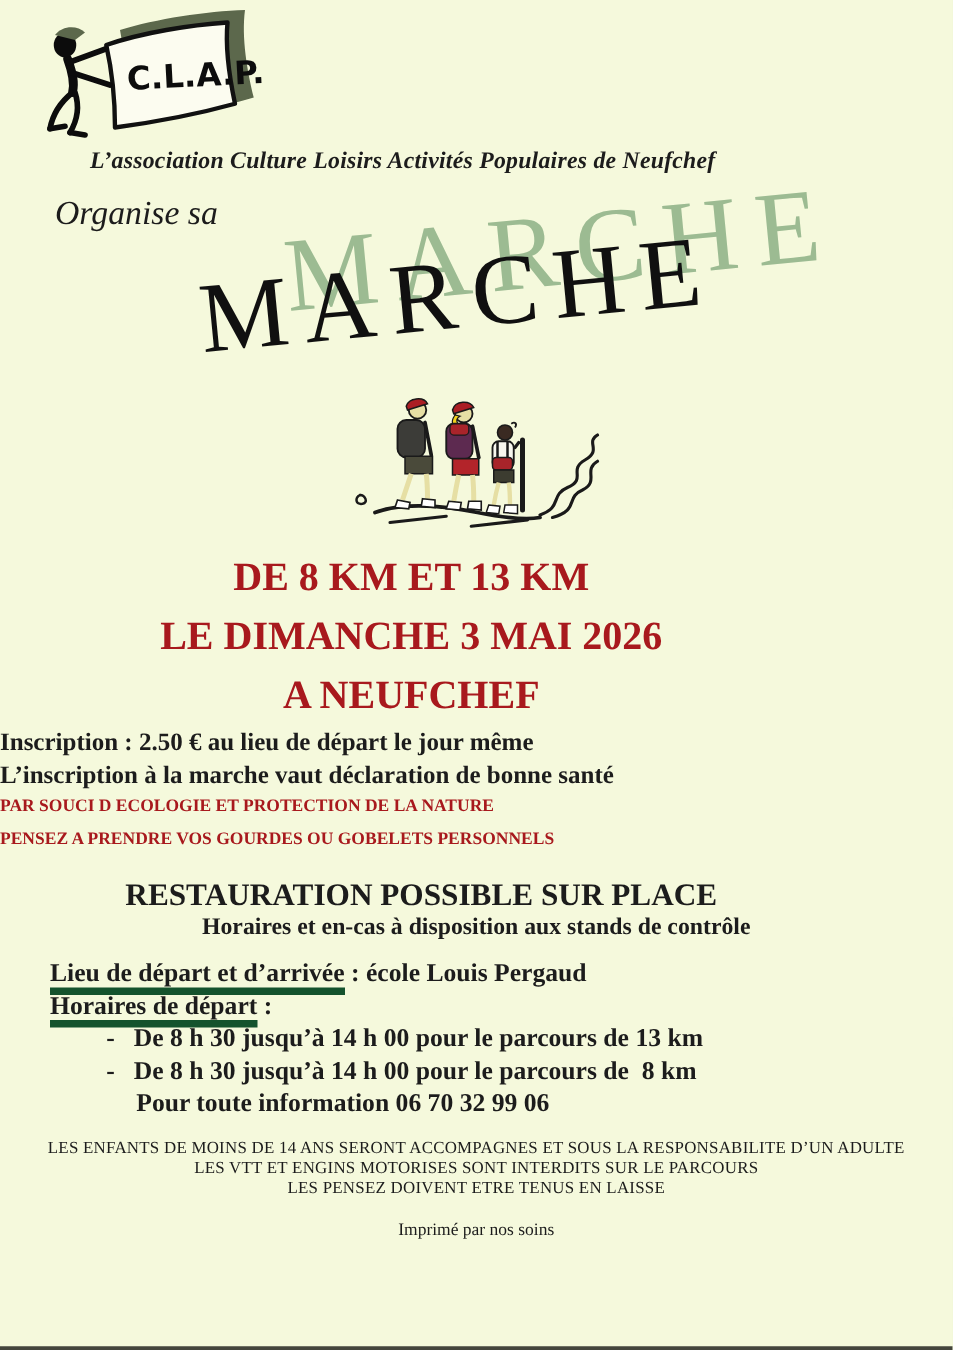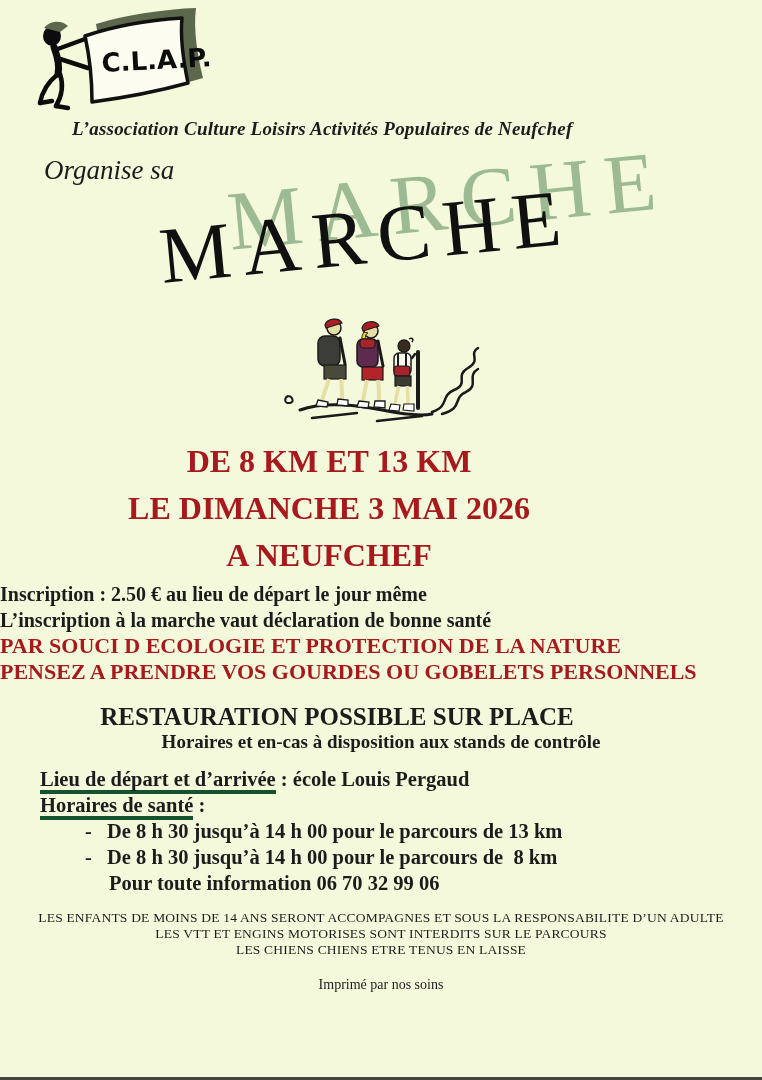--- a/index.html
+++ b/index.html
@@ -54,36 +54,36 @@
     position:absolute;left:0;top:438px;width:658px;
     text-align:center;
     color:#a8191d;
     font-weight:bold;font-size:32px;line-height:47px;
   }
   
   .info-block{
     position:absolute;left:0;top:582px;width:762px;
     text-align:left;font-weight:bold;font-size:20px;line-height:25.5px;
   }
-  .info-red{color:#a8191d;font-size:22px;}
+  .info-red{color:#a8191d;font-size:14px;}
   
   .rest-title{
     position:absolute;left:0;top:703px;width:674px;text-align:center;
     font-weight:bold;font-size:25px;
   }
   .rest-sub{
     position:absolute;left:0;top:731px;width:762px;text-align:center;
     font-weight:bold;font-size:19px;
   }
   
   .details{
     position:absolute;left:40px;top:766px;width:680px;
     font-weight:bold;font-size:20.5px;line-height:26px;
   }
-  .u{border-bottom:4px solid #14532d;padding-bottom:0px;}
+  .u{border-bottom:6px solid #14532d;padding-bottom:0px;}
   .sched-row{display:flex;}
   .sched-row .dash{width:22px;margin-left:45px;}
   .keep-space{white-space:pre-wrap;}
   .phone-line{margin-left:69px;}
   
   .rules{
     position:absolute;left:0;top:910px;width:762px;text-align:center;
     font-size:13.5px;line-height:16px;letter-spacing:.2px;
   }
   
@@ -199,37 +199,37 @@
   </div>
 
   <div class="rest-title">RESTAURATION POSSIBLE SUR PLACE</div>
   <div class="rest-sub">Horaires et en-cas à disposition aux stands de contrôle</div>
 
   <div class="details">
     <div>
       <span class="u">Lieu de départ et d’arrivée</span><span class="keep-space"> : école Louis Pergaud</span>
     </div>
     <div>
-      <span class="u">Horaires de santé</span><span class="keep-space"> :</span>
+      <span class="u">Horaires de départ</span><span class="keep-space"> :</span>
     </div>
     <div class="sched-row">
       <span class="dash">-</span>
       <span class="keep-space">De 8 h 30 jusqu’à 14 h 00 pour le parcours de 13 km</span>
     </div>
     <div class="sched-row">
       <span class="dash">-</span>
       <span class="keep-space">De 8 h 30 jusqu’à 14 h 00 pour le parcours de  8 km</span>
     </div>
     <div class="phone-line">Pour toute information 06 70 32 99 06</div>
   </div>
 
   <div class="rules">
     <div>LES ENFANTS DE MOINS DE 14 ANS SERONT ACCOMPAGNES ET SOUS LA RESPONSABILITE D’UN ADULTE</div>
     <div>LES VTT ET ENGINS MOTORISES SONT INTERDITS SUR LE PARCOURS</div>
-    <div>LES CHIENS CHIENS ETRE TENUS EN LAISSE</div>
+    <div>LES PENSEZ DOIVENT ETRE TENUS EN LAISSE</div>
   </div>
 
   <div class="footer">
     <div>Imprimé par nos soins</div>
   </div>
 
   <div class="scan-edge"></div>
 </div>
 
 </body></html>

